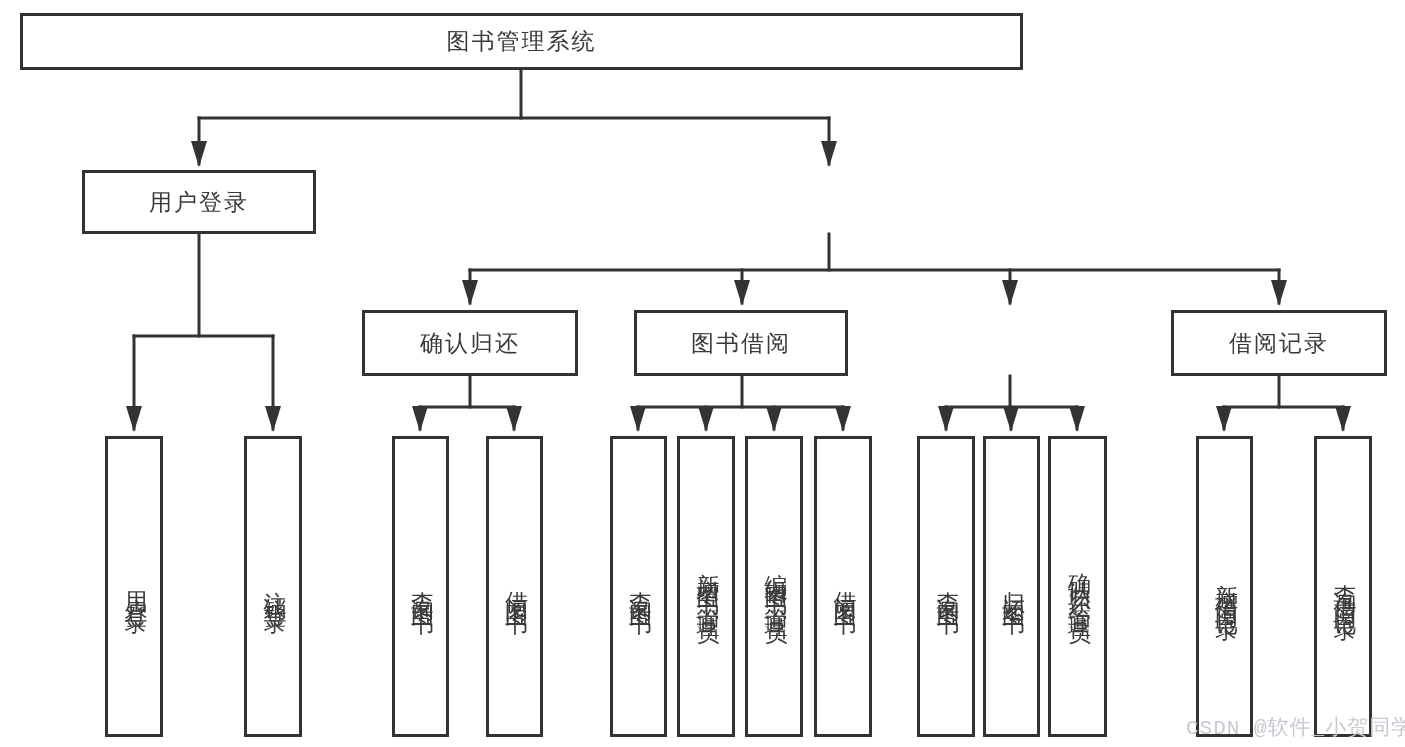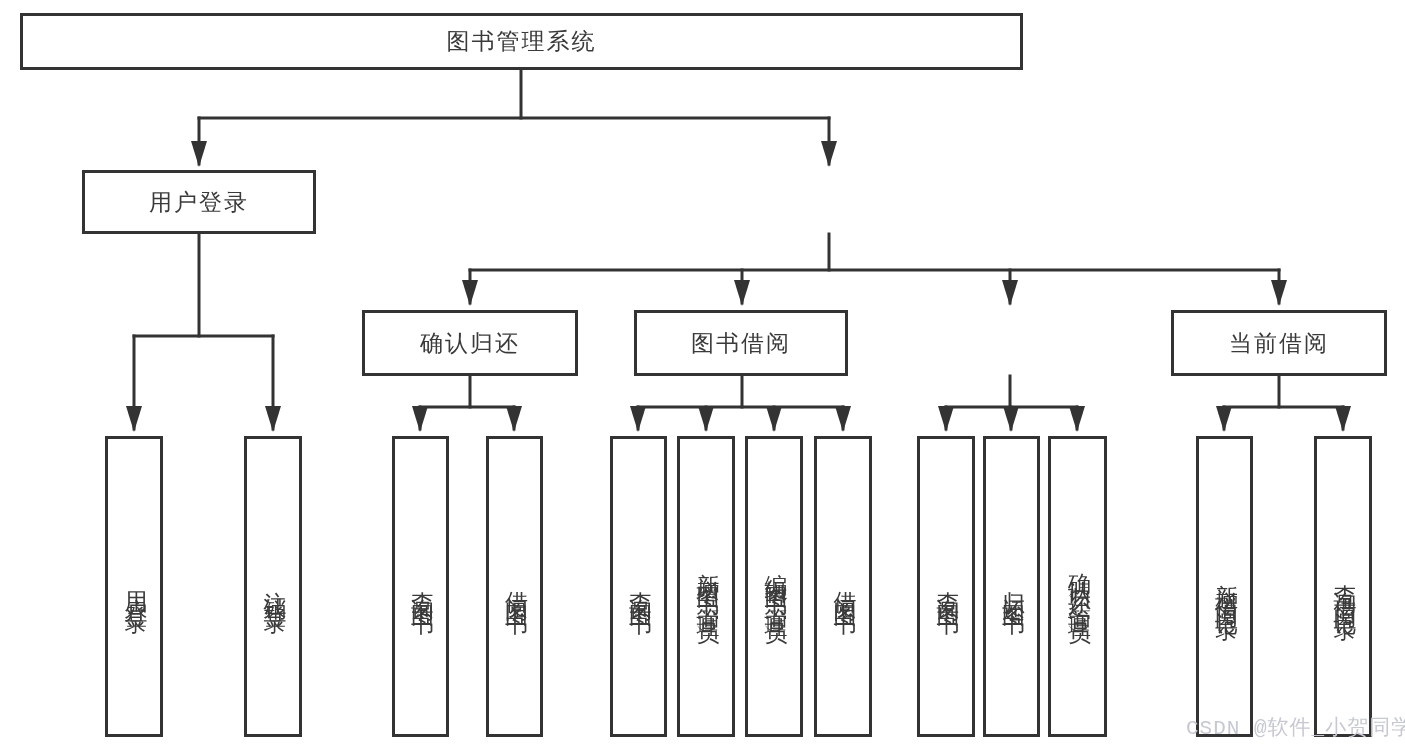--- a/index.html
+++ b/index.html
@@ -108,21 +108,21 @@
     <span class="htext">用户登录</span>
   </div>
 
   <div class="box" style="left:362px; top:310px; width:216px; height:66px">
     <span class="htext">确认归还</span>
   </div>
   <div class="box" style="left:634px; top:310px; width:214px; height:66px">
     <span class="htext">图书借阅</span>
   </div>
   <div class="box" style="left:1171px; top:310px; width:216px; height:66px">
-    <span class="htext">当前借阅</span>
+    <span class="htext">借阅记录</span>
   </div>
 
   <div class="box" style="left:105px; top:436px; width:58px; height:301px">
     <span class="vtext">用户登录</span>
   </div>
   <div class="box" style="left:244px; top:436px; width:58px; height:301px">
     <span class="vtext">注销登录</span>
   </div>
 
   <div class="box" style="left:392px; top:436px; width:57px; height:301px">

